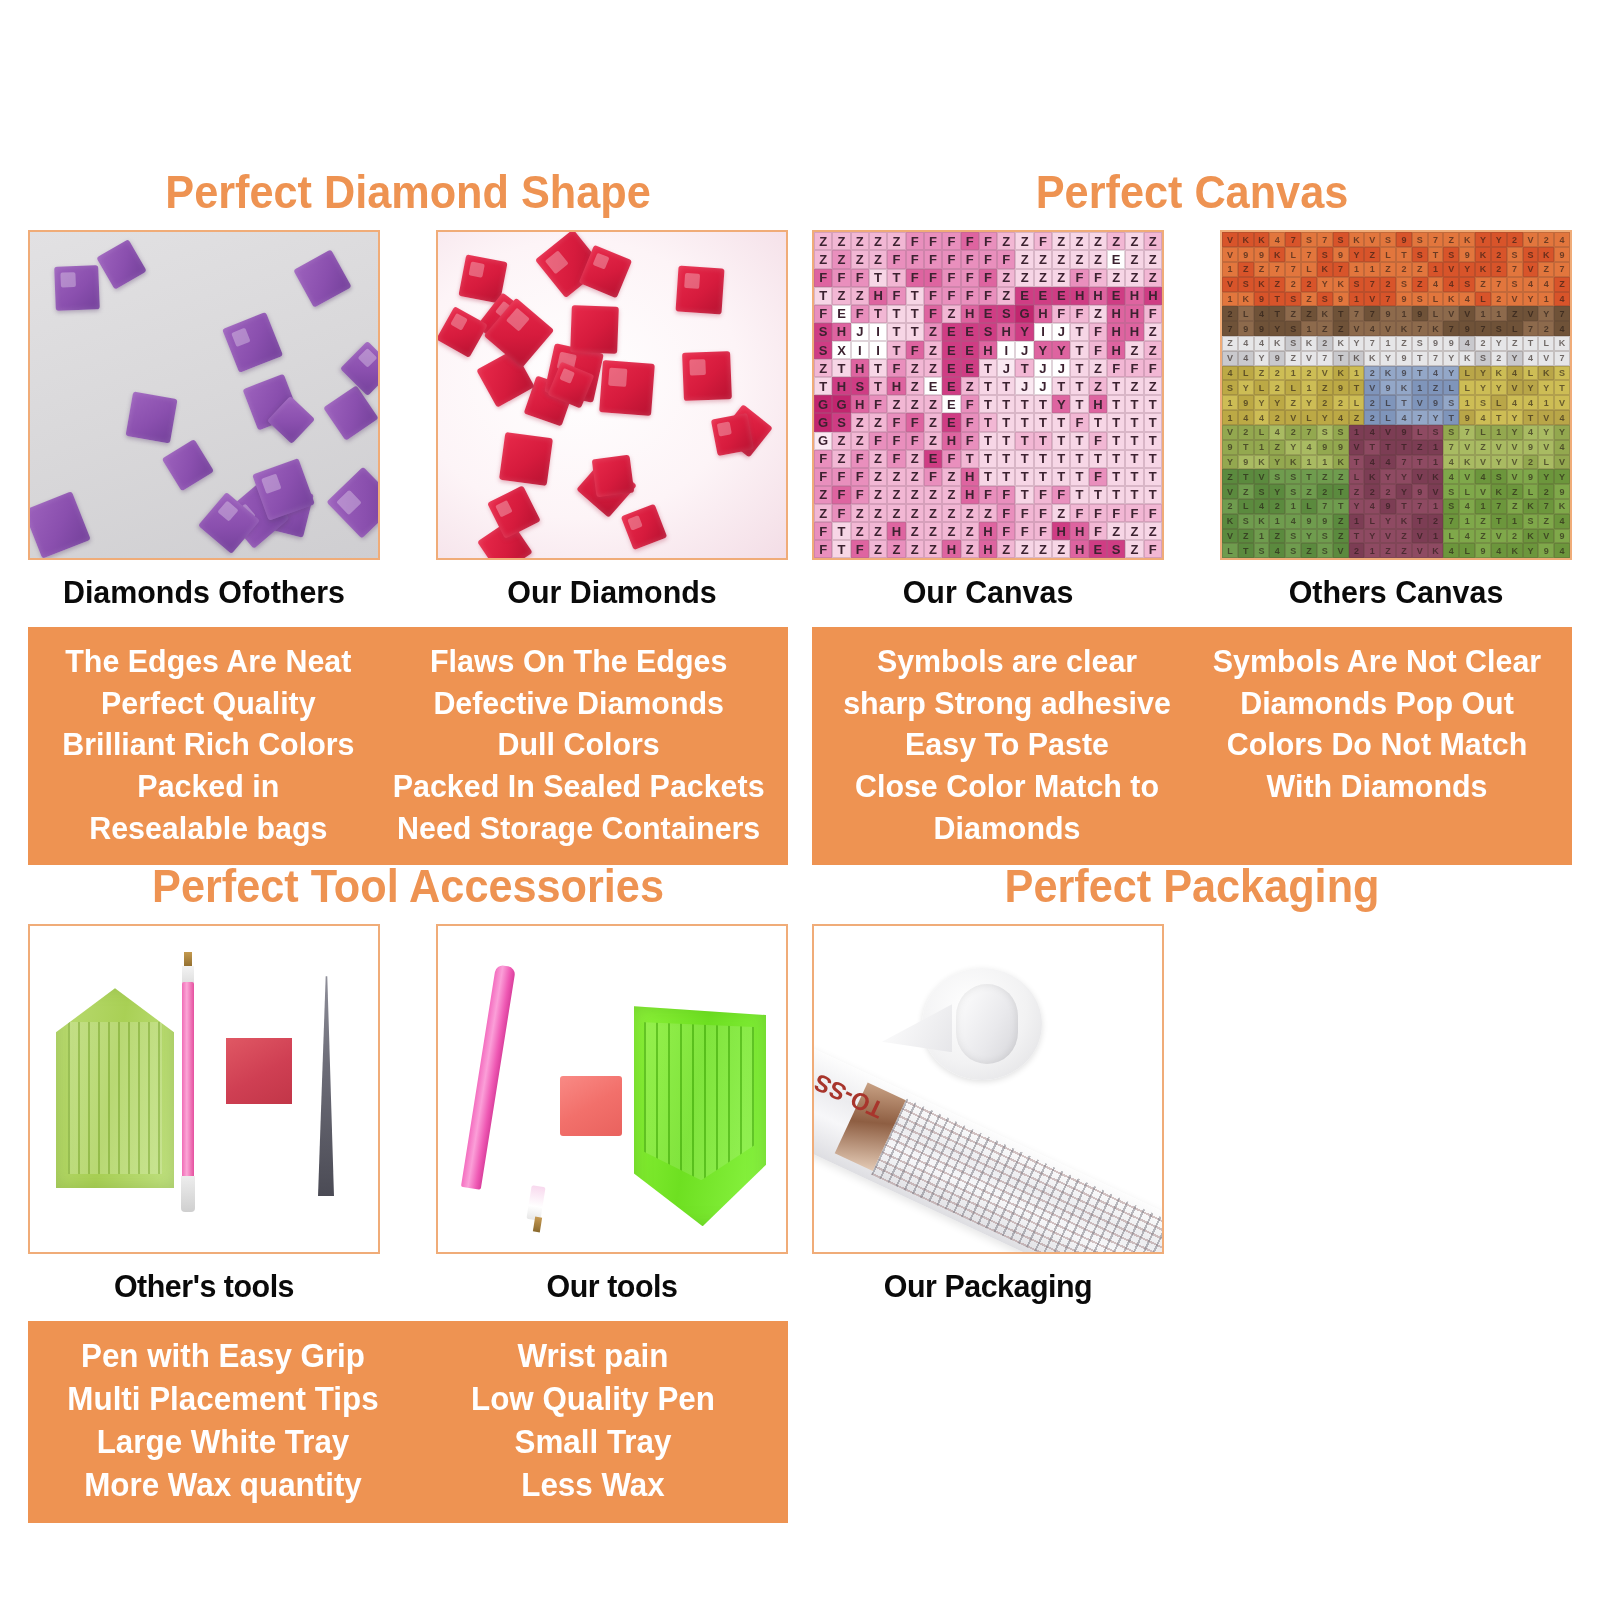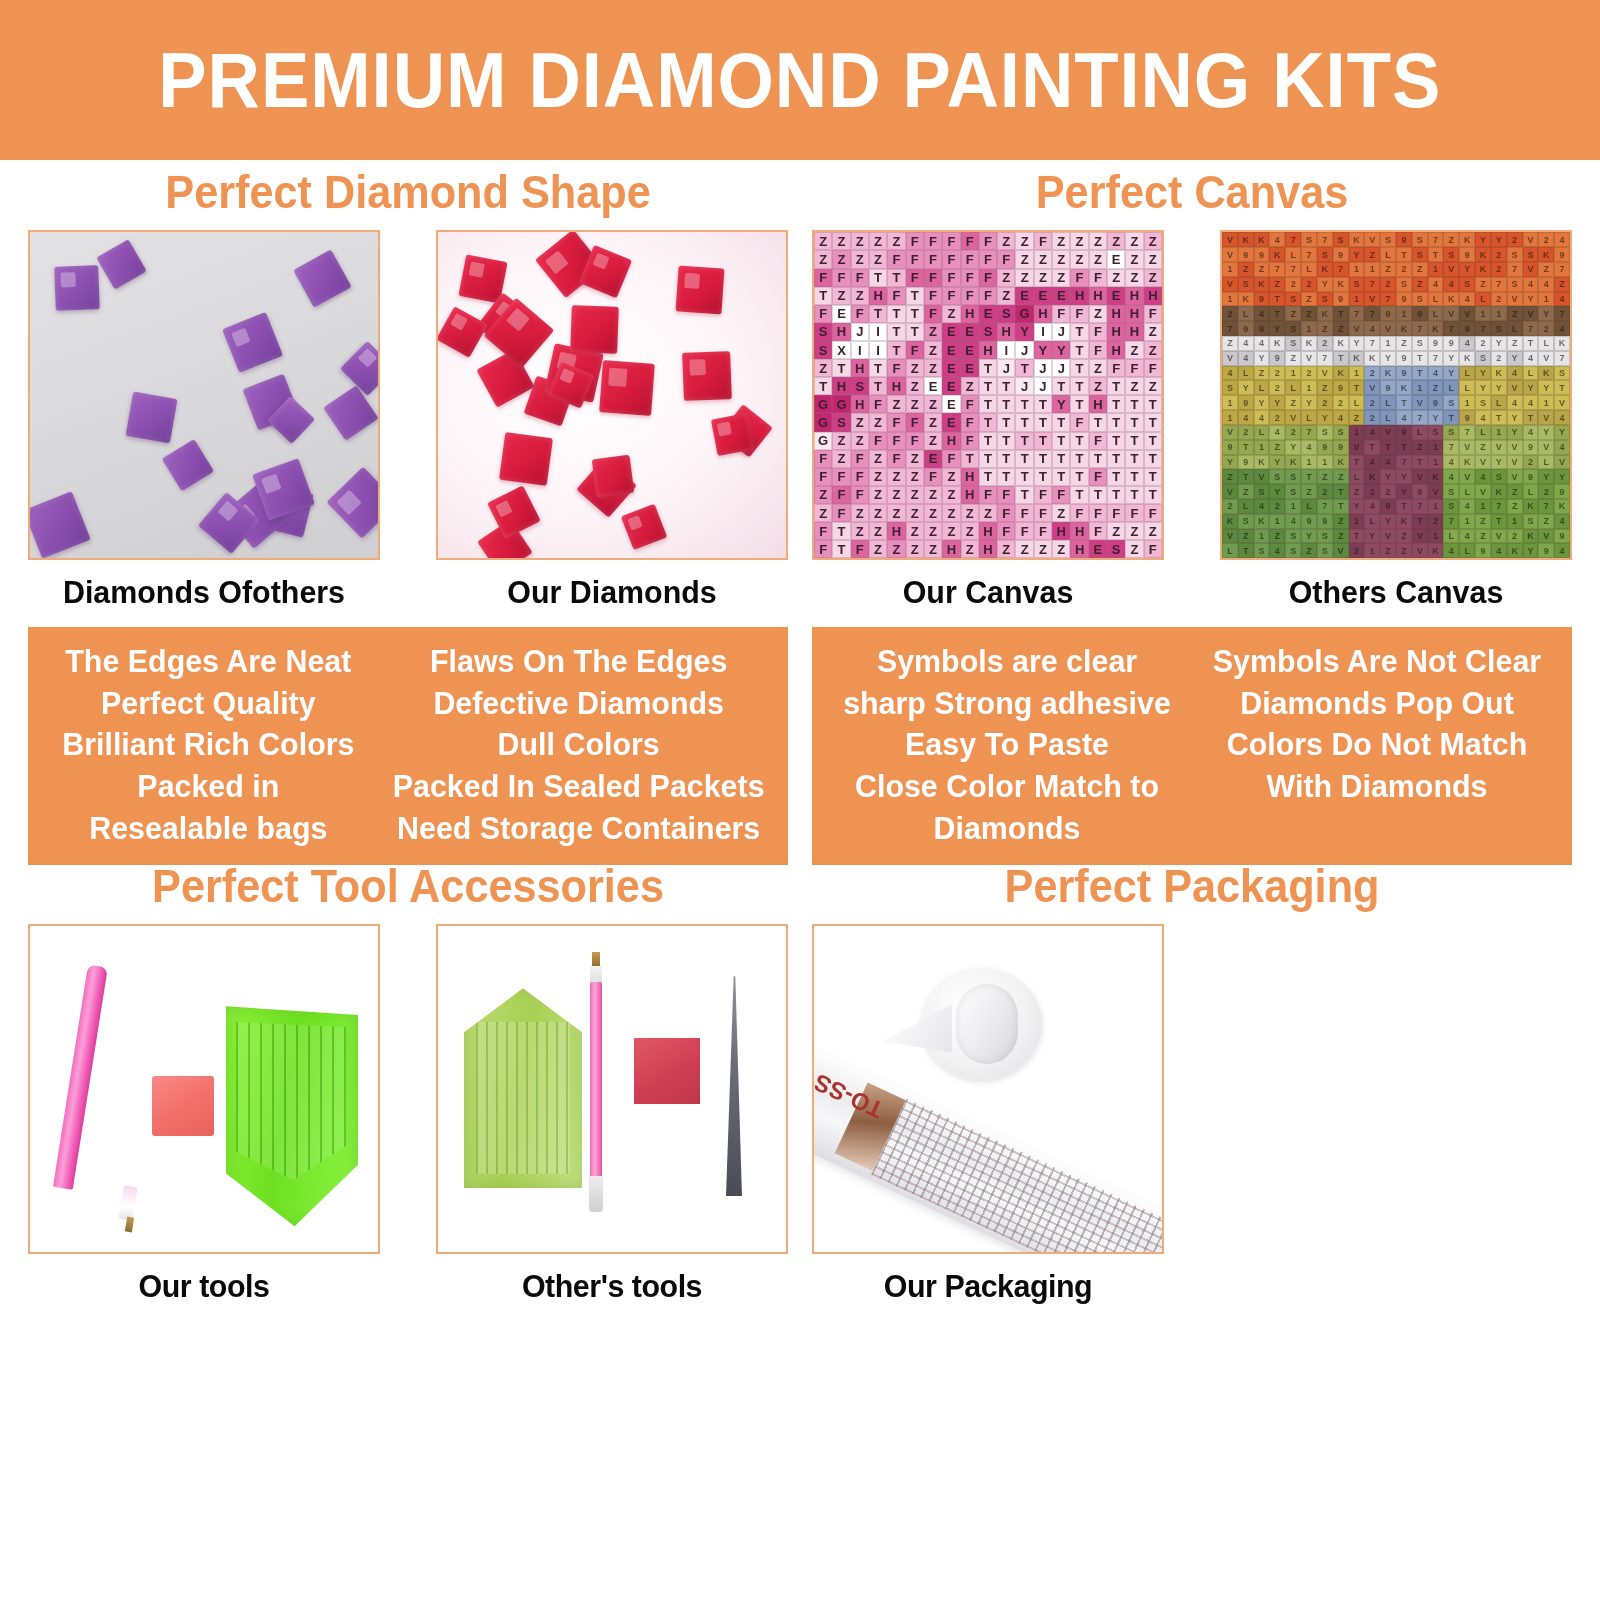--- a/index.html
+++ b/index.html
@@ -300,23 +300,20 @@
   .peek .g { position: absolute; left: 16px; top: 6px; width: 30px; height: 30px; background: #8ae03a; }
   .peek .pk { position: absolute; left: 10px; top: 38px; width: 40px; height: 8px; background: #ef4fa4; }
   .tag { position: absolute; left: 8px; top: 2px; width: 24px; height: 12px;
          background: repeating-linear-gradient(90deg,#e16aa0 0 2px,#fff 2px 5px); }
 </style>
 </head>
 <body>
 
 <div class="page">
 
-  <div class="banner">
-    <div class="banner-title">PREMIUM DIAMOND PAINTING KITS</div>
-  </div>
 
   <div class="quad tl">
     <div class="sect-title">Perfect Diamond Shape</div>
     <div class="photo-row">
       <div class="photo-cell">
         <div class="photo-frame">
           <div class="drills purple" id="drills-purple">
               <div class="drill p" style="width: 38.3399px; height: 38.3399px; left: 139.046px; top: 213.43px; transform: rotate(-31.6deg);"></div>
               <div class="drill p" style="width: 40.1569px; height: 40.1569px; left: 300.578px; top: 160.507px; transform: rotate(-34.1deg);"></div>
               <div class="drill p" style="width: 46.5129px; height: 46.5129px; left: 199.241px; top: 87.0378px; transform: rotate(-21.7deg);">
@@ -1287,48 +1284,62 @@
         </div>
     </div>
   </div>
 
   <div class="quad bl">
     <div class="sect-title">Perfect Tool Accessories</div>
     <div class="photo-row">
       <div class="photo-cell">
         <div class="photo-frame">
           <div class="tools">
+            <div class="tray-other">
+                <div class="ribs2"></div>
+              </div>
+            <div class="pen-other-nib"></div>
+            <div class="pen-other-top"></div>
+            <div class="pen-other"></div>
+            <div class="pen-other-bot"></div>
+            <div class="wax-other"></div>
+            <div class="tweezer"></div>
+          </div>
+        </div>
+        <div class="caption rounded">Other's tools</div>
+      </div>
+      <div class="photo-cell">
+        <div class="photo-frame">
+          <div class="tools">
             <div class="pen-ours"></div>
             <div class="pen-ours-tip"></div>
             <div class="pen-ours-nib"></div>
             <div class="wax-ours"></div>
             <div class="tray-ours">
               <div class="body"></div>
                 <div class="ribs"></div>
             </div>
           </div>
         </div>
         <div class="caption rounded">Our tools</div>
       </div>
-      <div class="photo-cell">
-        <div class="photo-frame">
-          <div class="tools">
-            <div class="tray-other">
-                <div class="ribs2"></div>
-              </div>
-            <div class="pen-other-nib"></div>
-            <div class="pen-other-top"></div>
-            <div class="pen-other"></div>
-            <div class="pen-other-bot"></div>
-            <div class="wax-other"></div>
-            <div class="tweezer"></div>
-          </div>
+    </div>
+    <div class="bullet-box">
+      <div class="bullet-col">
+          <div>Pen with Easy Grip</div>
+          <div>Multi Placement Tips</div>
+          <div>Large White Tray</div>
+          <div>More Wax quantity</div>
         </div>
-        <div class="caption rounded">Other's tools</div>
-      </div>
+      <div class="bullet-col">
+          <div>Wrist pain</div>
+          <div>Low Quality Pen</div>
+          <div>Small Tray</div>
+          <div>Less Wax</div>
+        </div>
     </div>
   </div>
 
   <div class="quad br">
     <div class="sect-title">Perfect Packaging</div>
     <div class="photo-row">
       <div class="photo-cell">
         <div class="photo-frame">
           <div class="pack">
             <div class="cap"></div>

